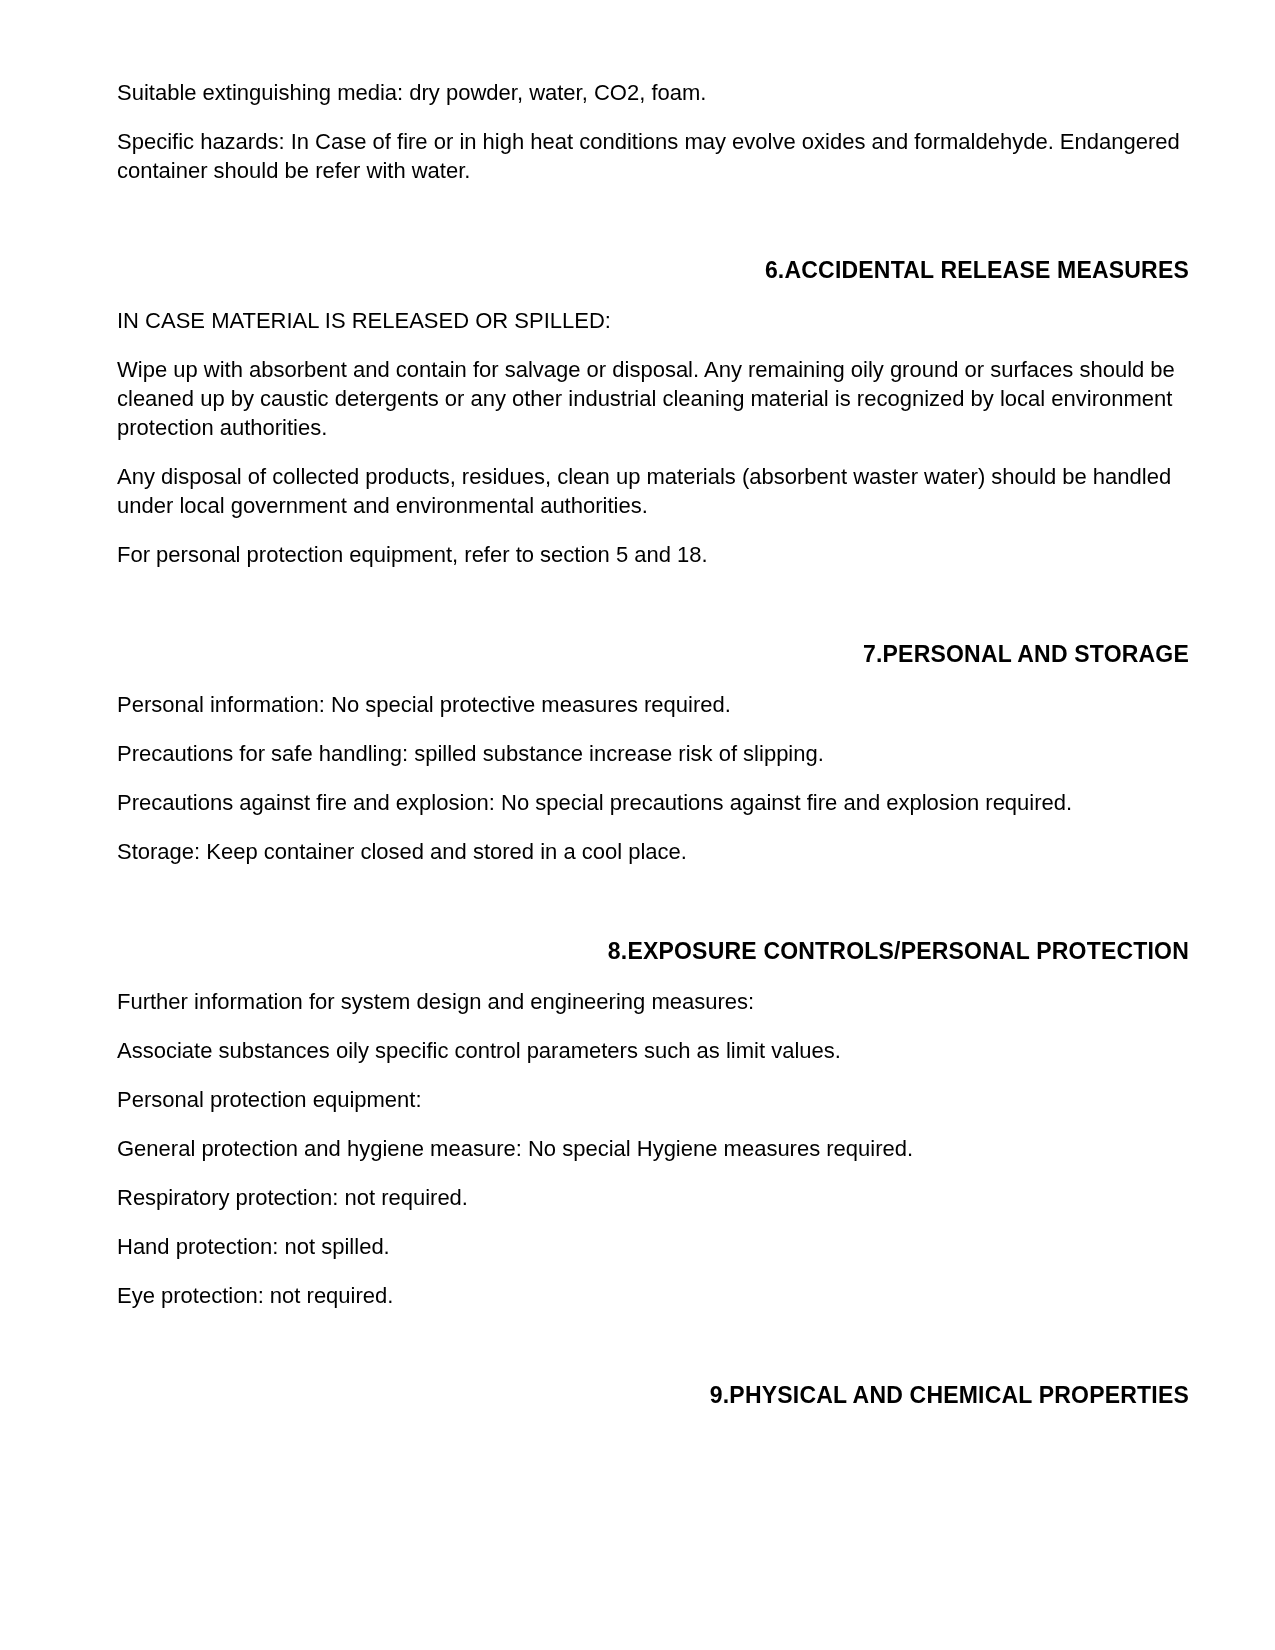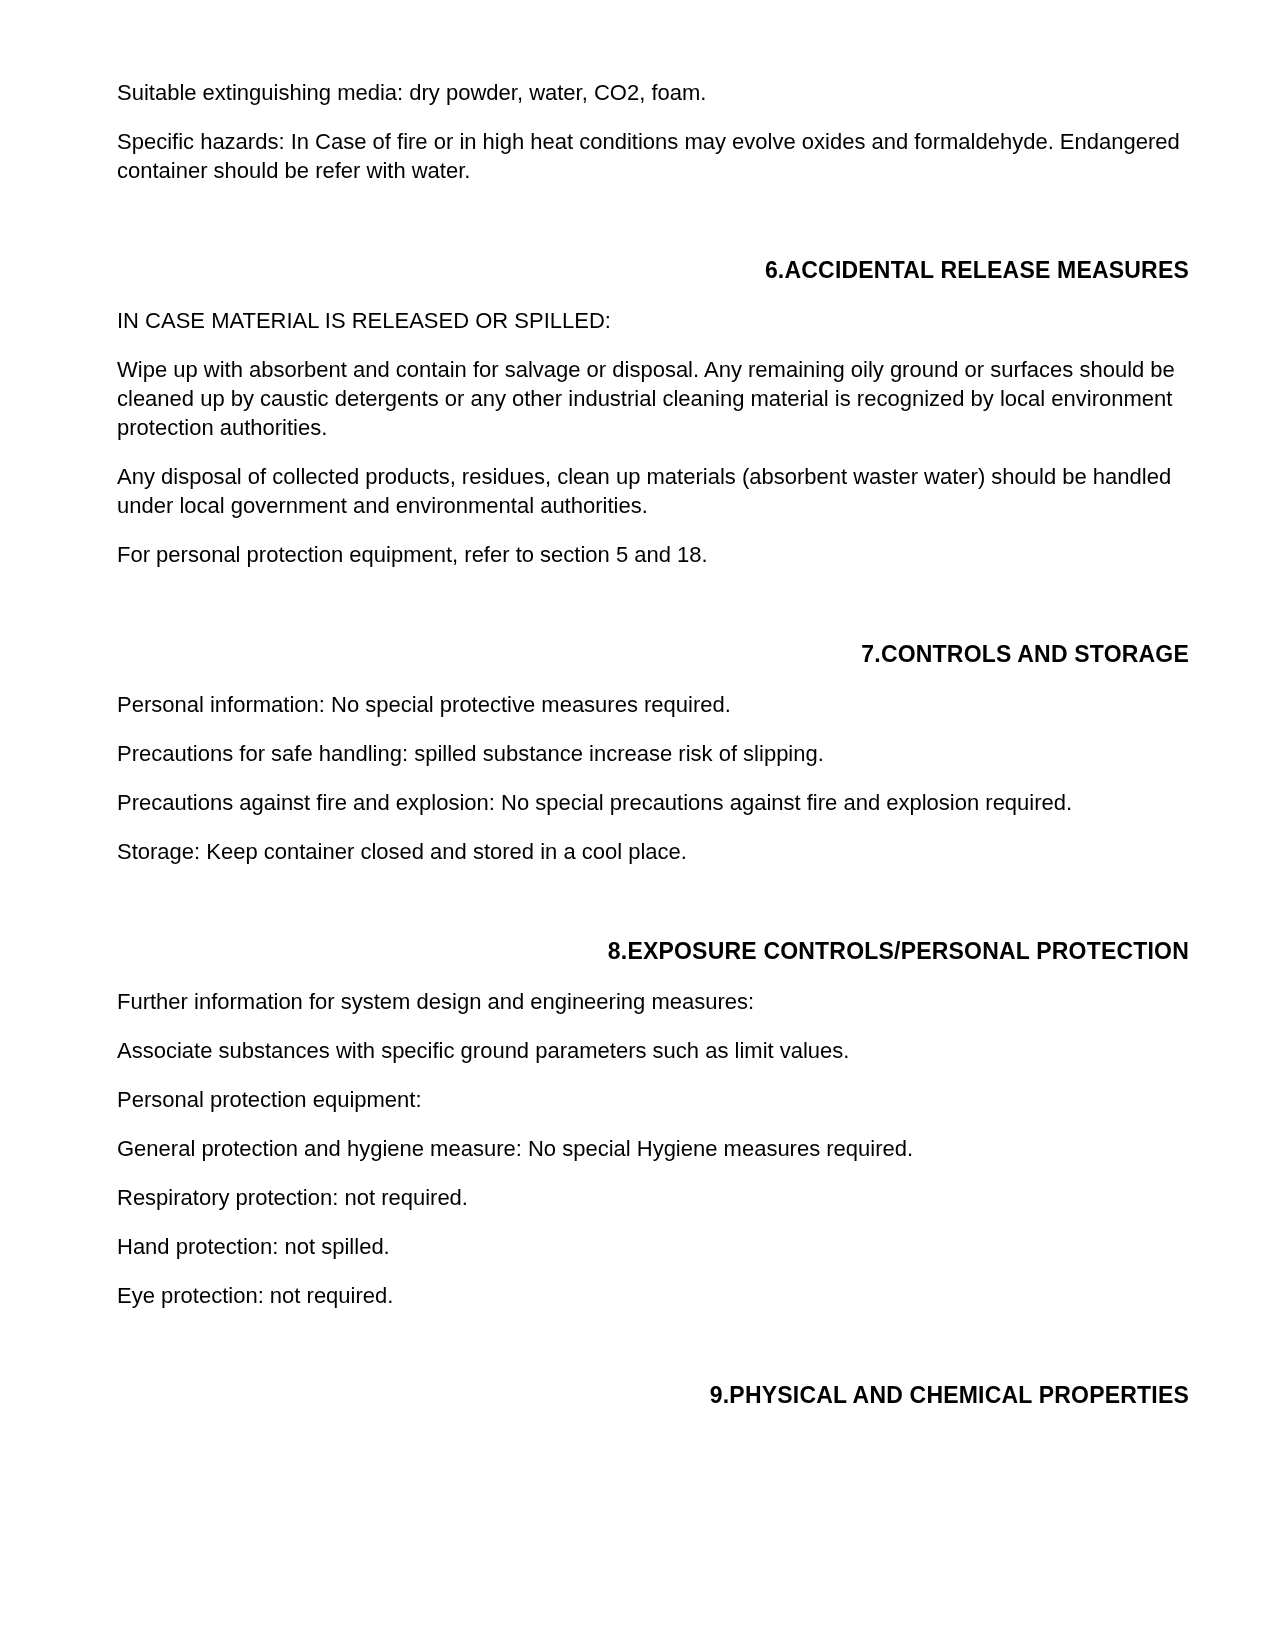--- a/index.html
+++ b/index.html
@@ -59,31 +59,31 @@
 
     <section>
       <h2 class="section-heading"><span class="num">6.</span><span>ACCIDENTAL RELEASE MEASURES</span></h2>
       <p>IN CASE MATERIAL IS RELEASED OR SPILLED:</p>
       <p>Wipe up with absorbent and contain for salvage or disposal. Any remaining oily ground or surfaces should be cleaned up by caustic detergents or any other industrial cleaning material is recognized by local environment protection authorities.</p>
       <p>Any disposal of collected products, residues, clean up materials (absorbent waster water) should be handled under local government and environmental authorities.</p>
       <p>For personal protection equipment, refer to section 5 and 18.</p>
     </section>
 
     <section>
-      <h2 class="section-heading"><span class="num">7.</span><span>CONTROLS AND STORAGE</span></h2>
+      <h2 class="section-heading"><span class="num">7.</span><span>PERSONAL AND STORAGE</span></h2>
       <p>Personal information: No special protective measures required.</p>
       <p>Precautions for safe handling: spilled substance increase risk of slipping.</p>
       <p>Precautions against fire and explosion: No special precautions against fire and explosion required.</p>
       <p>Storage: Keep container closed and stored in a cool place.</p>
     </section>
 
     <section>
       <h2 class="section-heading"><span class="num">8.</span><span>EXPOSURE CONTROLS/PERSONAL PROTECTION</span></h2>
       <p>Further information for system design and engineering measures:</p>
-      <p>Associate substances with specific ground parameters such as limit values.</p>
+      <p>Associate substances oily specific control parameters such as limit values.</p>
       <p>Personal protection equipment:</p>
       <p class="ppe-item">General protection and hygiene measure: No special Hygiene measures required.</p>
       <p class="ppe-item">Respiratory protection: not required.</p>
       <p class="ppe-item">Hand protection: not spilled.</p>
       <p class="ppe-item">Eye protection: not required.</p>
     </section>
 
     <section>
       <h2 class="section-heading"><span class="num">9.</span><span>PHYSICAL AND CHEMICAL PROPERTIES</span></h2>
     </section>

